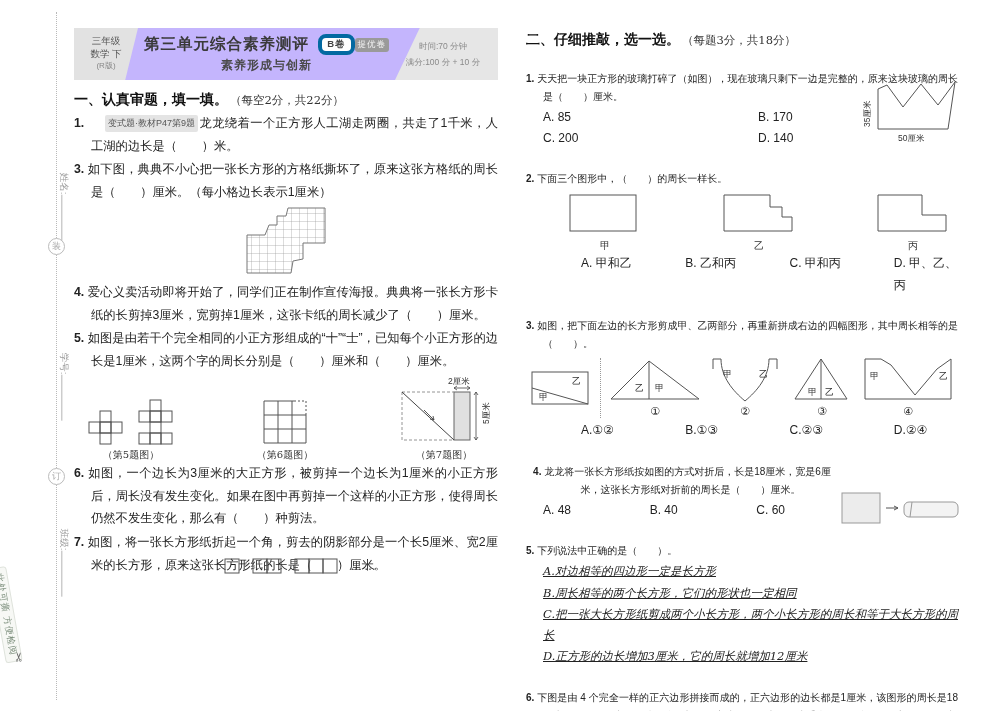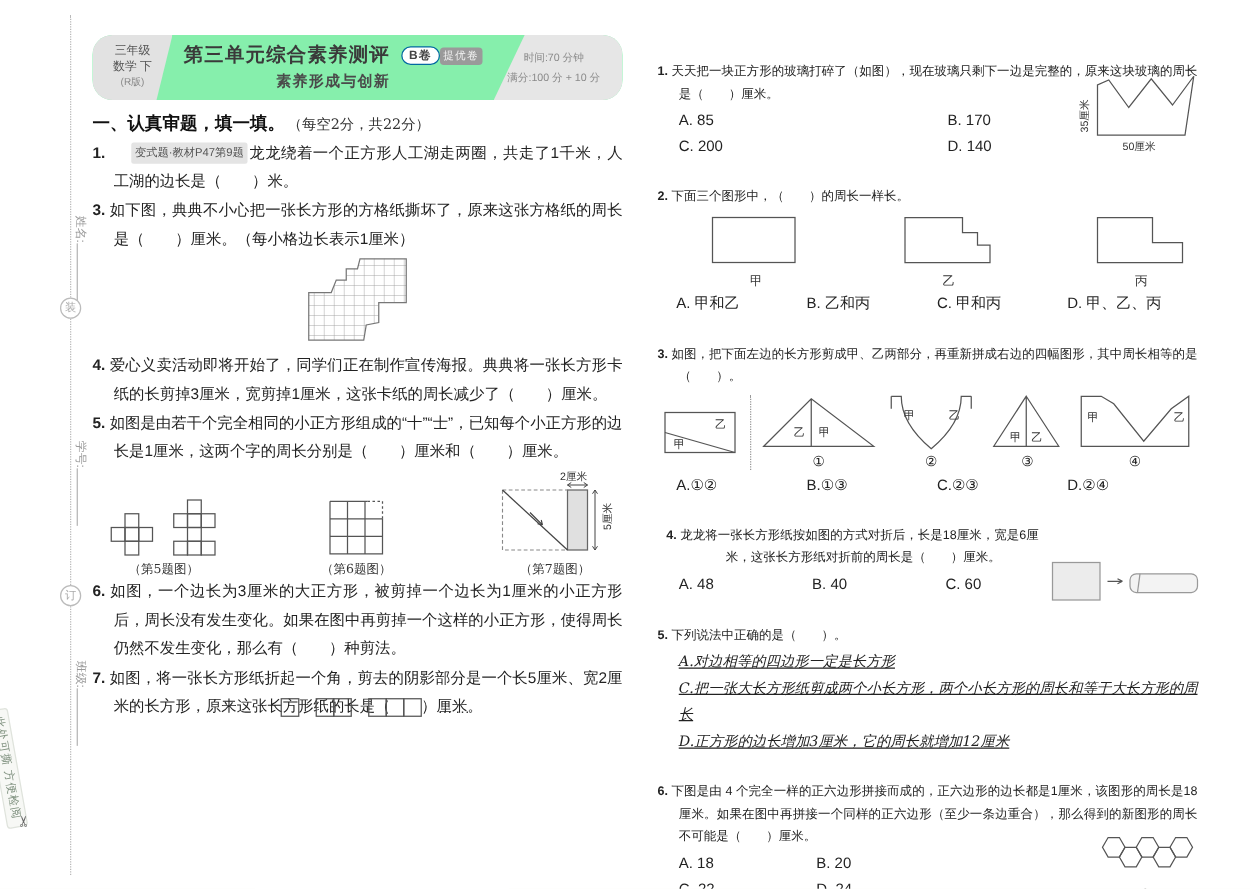--- a/index.html
+++ b/index.html
@@ -19,28 +19,28 @@
     font-size:9px;color:#aaa;text-align:center;line-height:15px;background:#fff;}
   .cutlabel{position:absolute;left:6px;top:566px;transform:rotate(80deg);transform-origin:left top;
     font-size:9px;color:#7d8f7d;background:#f7f8f5;border:1px solid #dfe3dc;border-radius:3px;
     padding:1px 5px;white-space:nowrap;letter-spacing:1px;}
   .scissors{position:absolute;left:14px;top:650px;font-size:12px;color:#666;transform:rotate(-90deg);}
   
   .cols{position:absolute;left:74px;top:28px;right:42px;display:flex;gap:28px;}
   .col-left{width:424px;flex:none;}
   .col-right{width:432px;flex:none;position:relative;}
   
-  .header{display:flex;height:52px;background:#86efac;border-radius:16px;overflow:hidden;margin-bottom:10px;}
+  .header{display:flex;height:52px;background:#c4b5fd;border-radius:0;overflow:hidden;margin-bottom:10px;}
   .grade-box{width:64px;flex:none;background:#e2e2e2;clip-path:polygon(0 0,100% 0,80% 100%,0 100%);
     font-size:9.5px;color:#555;text-align:center;padding-top:7px;line-height:1.35;}
   .grade-box .small{font-size:8px;color:#888;}
   .title-wrap{flex:1;text-align:center;padding-top:6px;}
   .title-line{font-size:15.5px;font-weight:bold;color:#3a3a3a;letter-spacing:1px;}
   .badge-vol{display:inline-block;font-size:9.5px;font-weight:bold;color:#444;background:#fff;
-    border:1px solid #0369a1;border-radius:8px;padding:0 5px;margin-left:4px;vertical-align:2px;}
+    border:4px solid #0369a1;border-radius:8px;padding:0 5px;margin-left:4px;vertical-align:2px;}
   .badge-type{display:inline-block;font-size:8.5px;font-weight:normal;color:#f4f4f4;background:#9a9a9a;
     border-radius:3px;padding:1px 3px;vertical-align:2px;}
   .subtitle{font-size:12px;font-weight:bold;color:#4a4a4a;margin-top:2px;letter-spacing:1px;}
   .time-box{width:96px;flex:none;background:#e6e6e6;clip-path:polygon(24% 0,100% 0,100% 100%,0 100%);
     font-size:8.5px;color:#8a8a8a;text-align:center;padding:10px 7px 0 0;line-height:1.9;}
   
   .sec-head{margin:2px 0 3px 0;}
   .sec-title{font-size:14px;font-weight:bold;color:#111;}
   .sec-note{font-size:11.5px;color:#333;margin-left:2px;}
   .kai{font-family:"DejaVu Serif","Liberation Serif",serif;}
@@ -55,21 +55,21 @@
   .figrow{display:flex;justify-content:space-between;align-items:flex-end;padding:2px 6px 0 14px;}
   .figcol{text-align:center;}
   .figpair{display:flex;gap:14px;align-items:flex-end;justify-content:center;}
   .figcap{font-size:10px;color:#333;margin-top:2px;}
   svg{display:block;}
   .figrow svg, .figpair svg{margin:0 auto;}
   .svgtext{font-family:"Liberation Sans",sans-serif;}
   
   .opts2{display:grid;grid-template-columns:215px 1fr;padding-left:17px;font-size:12px;line-height:1.75;width:330px;}
   .opts4{display:flex;padding-left:15px;font-size:12px;line-height:1.8;gap:0;}
-  .opts4 span{flex:1;}
+  .opts4 span{flex:1;margin-left:40px;}
   .opts3{display:flex;padding-left:17px;font-size:12px;line-height:1.8;width:320px;}
   .opts3 span{flex:1;}
   .optlist{padding-left:17px;font-size:11.5px;line-height:1.85;font-style:italic;text-decoration:underline;}
   .optlist div{text-align:justify;}
   .q8squares{margin:-24px 0 0 150px;height:24px;display:flex;align-items:center;gap:12px;}
   .q8squares .dots{font-size:12px;letter-spacing:2px;color:#333;}
   .relwrap{position:relative;}
   .absfig-q1{position:absolute;right:-6px;top:-30px;}
   .absfig-q4{position:absolute;right:-4px;top:26px;}
   .absfig-q6{position:absolute;right:-2px;bottom:14px;}
@@ -215,20 +215,23 @@
               <rect x="15" y="1" width="14" height="14"></rect>
               <rect x="29" y="1" width="14" height="14"></rect>
             </g>
           </svg>
         <span class="dots">……</span>
       </div>
     </div>
 
     <div class="col-right">
 
+      <div class="sec-head">
+        <span class="sec-title">二、仔细推敲，选一选。</span><span class="sec-note kai">（每题3分，共18分）</span>
+      </div>
 
       <p class="q"><span class="qnum">1.</span> <span>天天把一块正方形的玻璃打碎了（如图），现在玻璃只剩下一边是完整的，原来这块玻璃的周长是（　　）厘米。</span></p>
       <div class="relwrap">
         <div class="opts2">
           <span>A. 85</span>
             <span>B. 170</span>
           <span>C. 200</span>
             <span>D. 140</span>
         </div>
         <div class="absfig-q1">
@@ -333,20 +336,21 @@
             <path d="M46,19 H58 M58,19 l-4,-2 m4,2 l-4,2" stroke="#555" fill="none"></path>
             <rect x="64" y="13" width="54" height="15" rx="5" fill="#f3f3f3" stroke="#999"></rect>
             <path d="M72,13 L70,28" stroke="#999" fill="none"></path>
           </svg>
         </div>
       </div>
 
       <p class="q"><span class="qnum">5.</span> <span>下列说法中正确的是（　　）。</span></p>
       <div class="optlist kai">
         <div>A.对边相等的四边形一定是长方形</div>
+        <div>B.周长相等的两个长方形，它们的形状也一定相同</div>
         <div>C.把一张大长方形纸剪成两个小长方形，两个小长方形的周长和等于大长方形的周长</div>
         <div>D.正方形的边长增加3厘米，它的周长就增加12厘米</div>
       </div>
 
       <div class="relwrap">
         <p class="q"><span class="qnum">6.</span> <span>下图是由 4 个完全一样的正六边形拼接而成的，正六边形的边长都是1厘米，该图形的周长是18厘米。如果在图中再拼接一个同样的正六边形（至少一条边重合），那么得到的新图形的周长不可能是（　　）厘米。</span></p>
         <div class="opts2" style="grid-template-columns:110px 1fr;width:220px">
           <span>A. 18</span>
             <span>B. 20</span>
           <span>C. 22</span>

